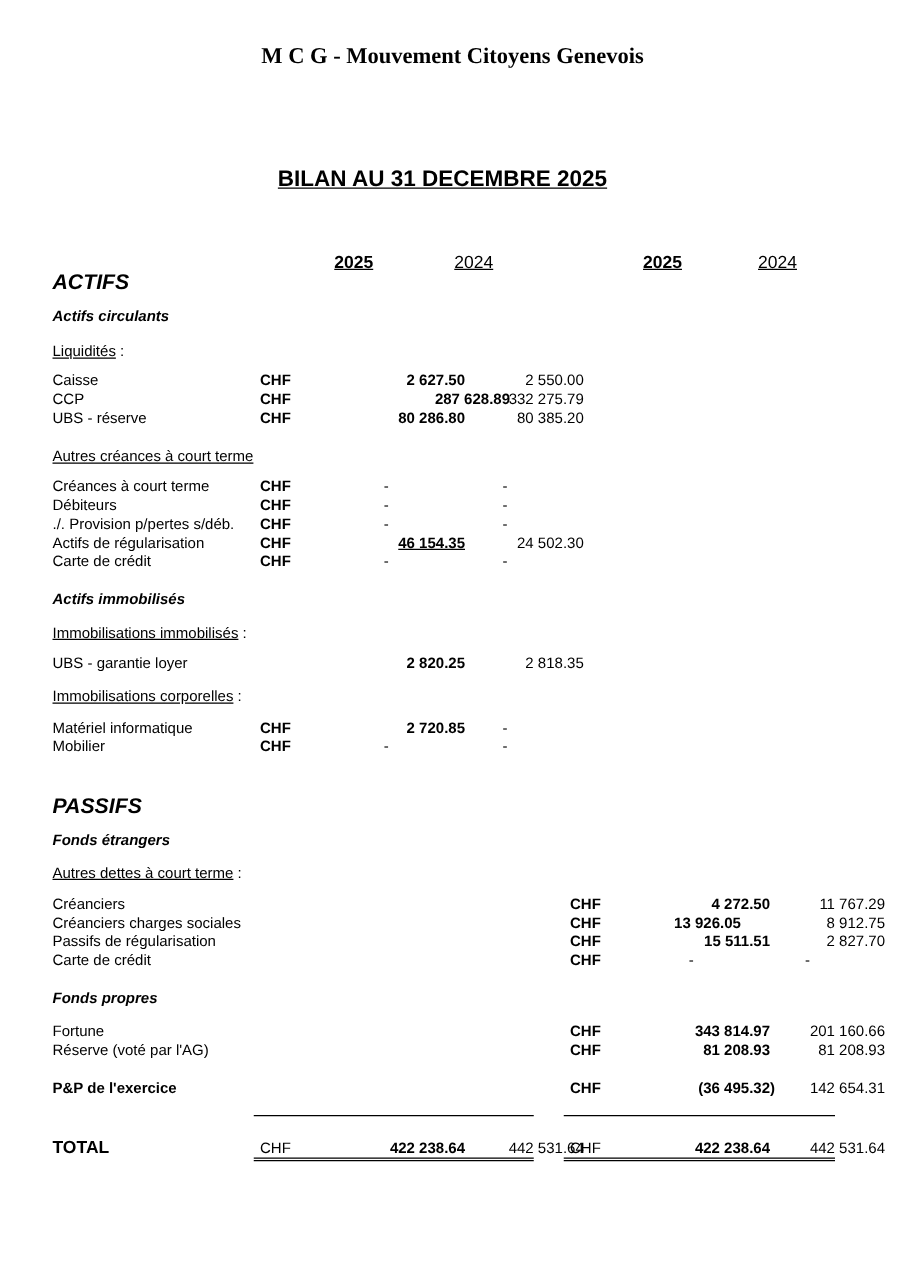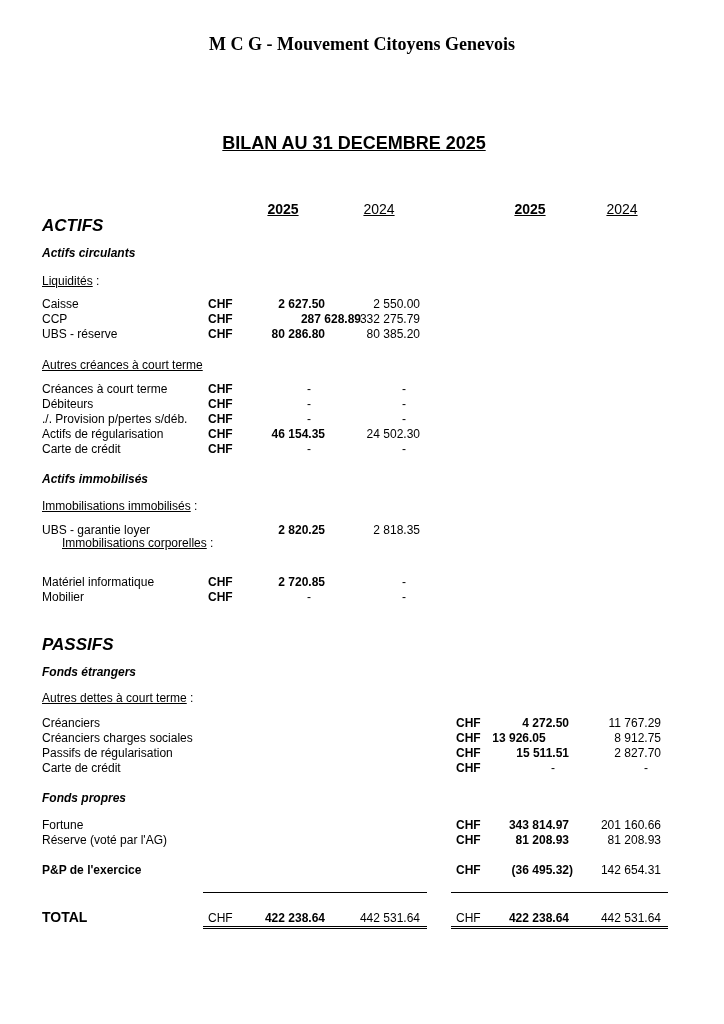--- a/index.html
+++ b/index.html
@@ -14,21 +14,21 @@
     }
     .doc-title {
       position: absolute; top: 133px; left: 0; width: 708px; text-align: center;
       font-weight: bold; font-size: 18px; text-decoration: underline;
     }
     .year-head { font-size: 14px; text-decoration: underline; width: 70px; text-align: center; }
     .bold { font-weight: bold; }
     .section-title { font-size: 17px; font-weight: bold; font-style: italic; }
     .subsection { font-weight: bold; font-style: italic; font-size: 12px; }
     .group { text-decoration: underline; }
-    .num { text-align: right; width: 100px; }
+    .num { text-align: right; width: 100px; margin-left: 47px; }
     .cur { width: 30px; }
     .dash { text-align: center; }
     .line-single { position: absolute; height: 1px; background: #000; }
     .line-double { position: absolute; height: 1px; border-top: 1px solid #000; border-bottom: 1px solid #000; }
   </style>
 </head>
 <body>
 
 <div class="org-title">M C G - Mouvement Citoyens Genevois</div>
 <div class="doc-title">BILAN AU 31 DECEMBRE 2025</div>
@@ -80,21 +80,21 @@
 </div>
 <div>
   <div class="abs" style="left:42px; top:412px;text-align:center;">./. Provision p/pertes s/déb.</div>
   <div class="abs bold cur" style="left:208px; top:412px;">CHF</div>
   <div class="abs dash" style="left:299px; top:412px; width:20px;">-</div>
   <div class="abs dash" style="left:394px; top:412px; width:20px;">-</div>
 </div>
 <div>
   <div class="abs" style="left:42px; top:427px;">Actifs de régularisation</div>
   <div class="abs bold cur" style="left:208px; top:427px;">CHF</div>
-  <div class="abs bold num" style="left:225px; top:427px;">46 154.35</div>
+  <div class="abs bold num" style="left:225px; top:427px;text-decoration:underline;">46 154.35</div>
   <div class="abs num" style="left:320px; top:427px;">24 502.30</div>
 </div>
 <div>
   <div class="abs" style="left:42px; top:442px;">Carte de crédit</div>
   <div class="abs bold cur" style="left:208px; top:442px;">CHF</div>
   <div class="abs dash" style="left:299px; top:442px; width:20px;">-</div>
   <div class="abs dash" style="left:394px; top:442px; width:20px;">-</div>
 </div>
 
 <div class="abs subsection" style="left:42px; top:472px;">Actifs immobilisés</div>
@@ -102,21 +102,21 @@
 <div class="abs" style="left:42px; top:499px;">
   <span class="group">Immobilisations immobilisés</span><span> :</span>
 </div>
 
 <div>
   <div class="abs" style="left:42px; top:523px;">UBS - garantie loyer</div>
   <div class="abs bold num" style="left:225px; top:523px;">2 820.25</div>
   <div class="abs num" style="left:320px; top:523px;">2 818.35</div>
 </div>
 
-<div class="abs" style="left:42px; top:536px;margin-left:20px;">
+<div class="abs" style="left:42px; top:550px;">
   <span class="group">Immobilisations corporelles</span><span> :</span>
 </div>
 
 <div>
   <div class="abs" style="left:42px; top:575px;">Matériel informatique</div>
   <div class="abs bold cur" style="left:208px; top:575px;">CHF</div>
   <div class="abs bold num" style="left:225px; top:575px;">2 720.85</div>
   <div class="abs dash" style="left:394px; top:575px; width:20px;">-</div>
 </div>
 <div>

